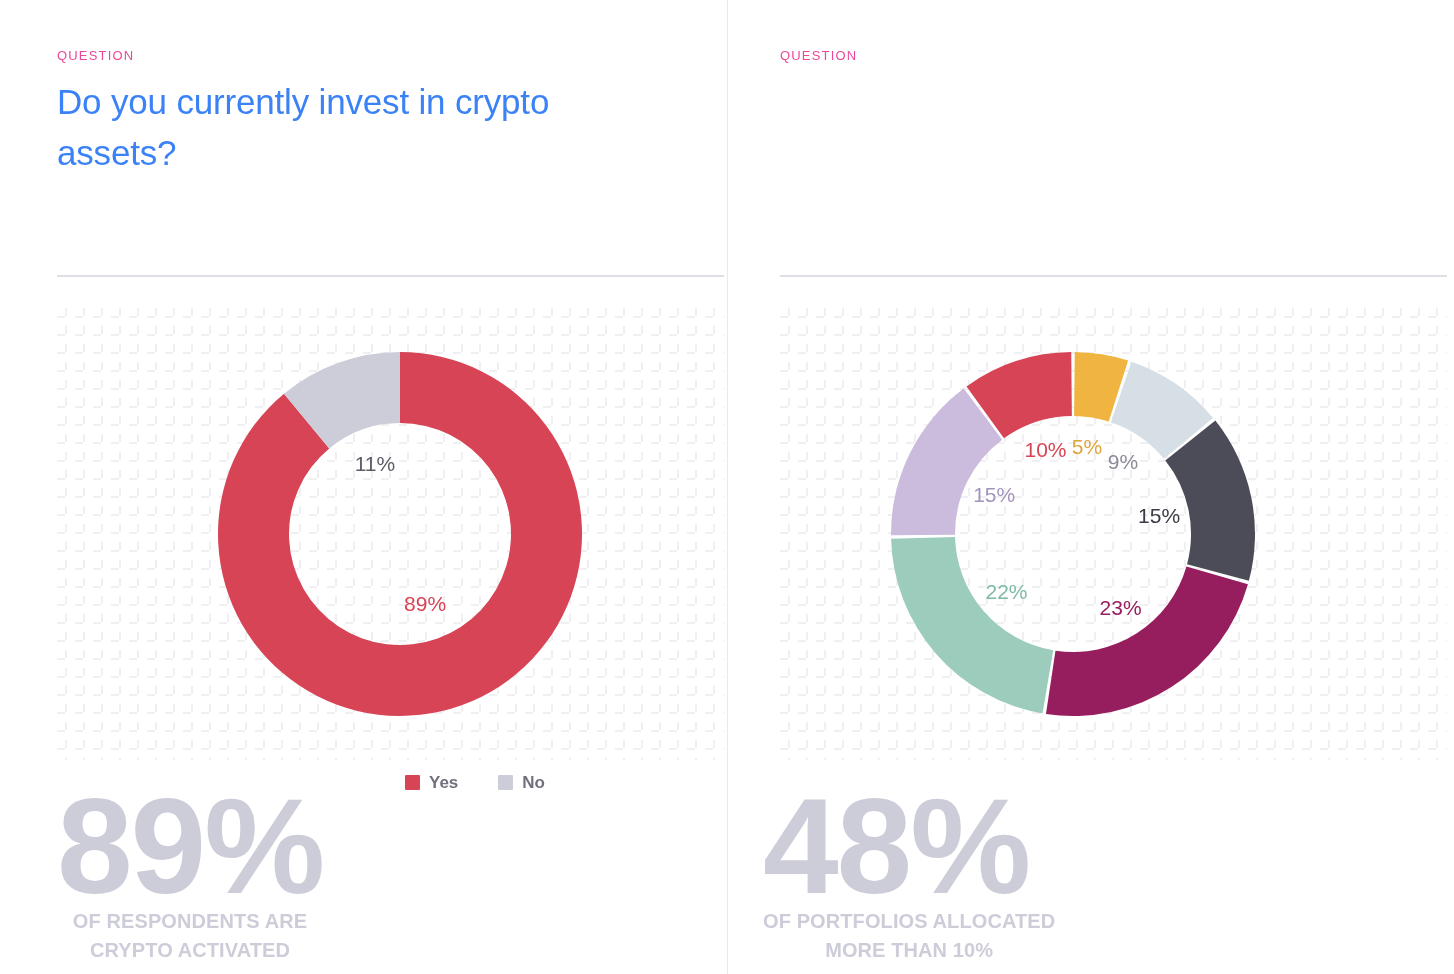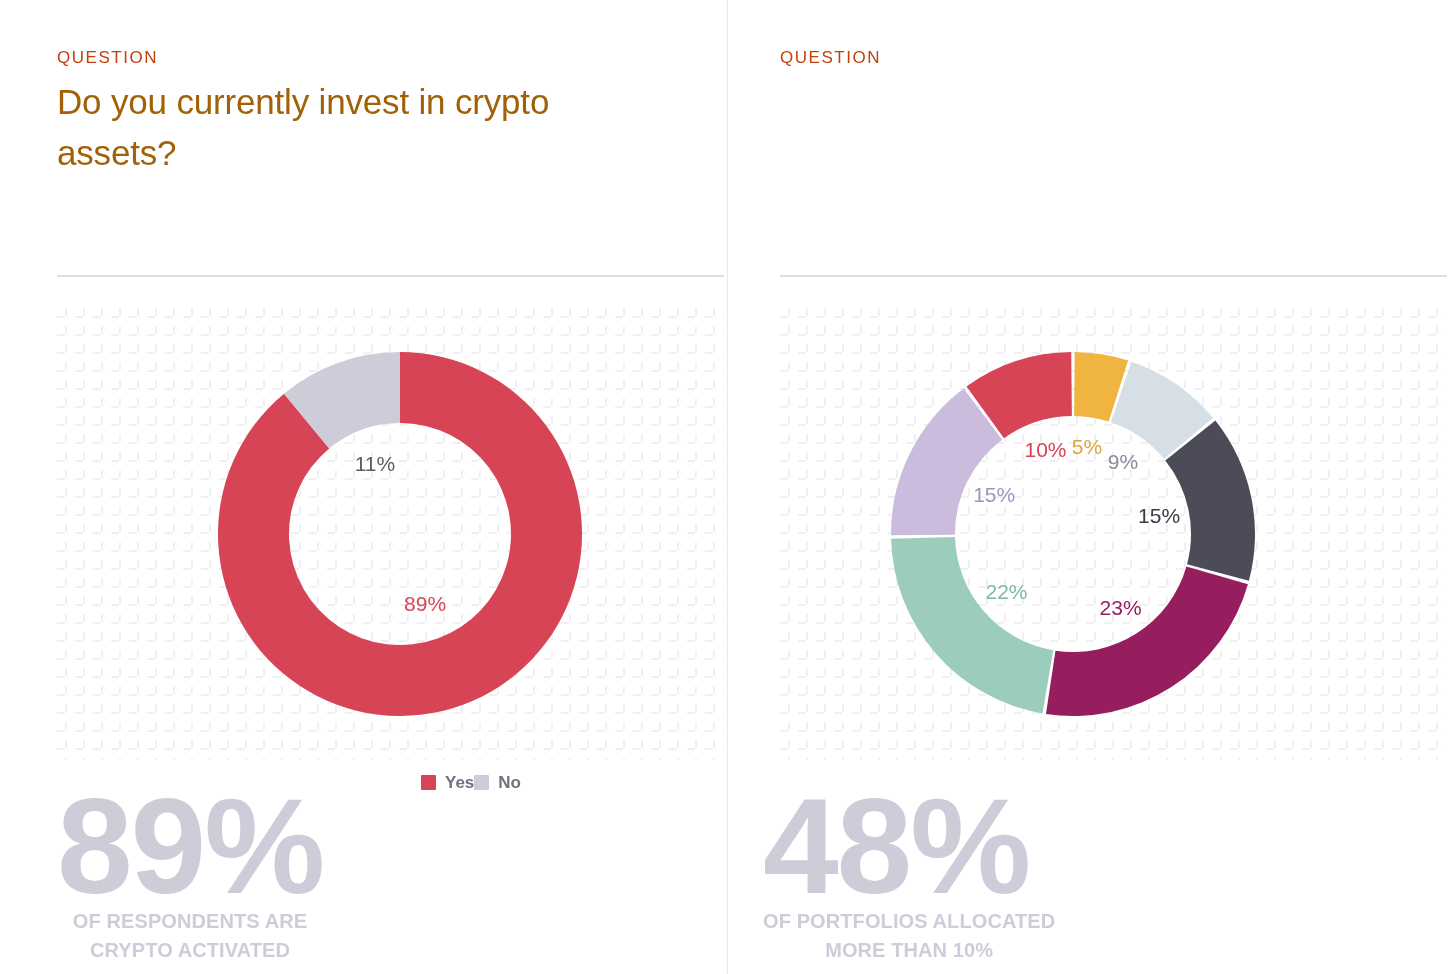--- a/index.html
+++ b/index.html
@@ -29,36 +29,36 @@
   .panel-right { width: 727px; padding: 0 0 0 53px; }
 
   .divider-v {
     position: absolute;
     left: 0; top: 0;
     width: 1px; height: 974px;
     background: #e9e9ee;
   }
 
   .kicker {
-    font-size: 17px;
+    font-size: 13px;
     letter-spacing: 0.09em;
-    color: #c2410c;
+    color: #ec4899;
     font-weight: 400;
     margin: 0;
     position: absolute;
     top: 48px;
   }
   .question {
     position: absolute;
     top: 76px;
     margin: 0;
     font-size: 35px;
     line-height: 1.46;
     font-weight: 400;
-    color: #a16207;
+    color: #3b82f6;
     letter-spacing: -0.005em;
   }
   .panel-left .question  { width: 530px; }
   .panel-right .question { width: 620px; }
 
   .rule {
     position: absolute;
     height: 2px;
     background: #dedee5;
     top: 275px;
@@ -99,21 +99,22 @@
     font-weight: 400;
   }
 
   
   .legend {
     position: absolute;
     display: flex;
   }
   .legend-left {
     top: 770px;
-    left: 421px;
+    left: 405px;
+    gap: 40px;
     align-items: center;
   }
   .legend-item {
     display: flex;
     align-items: center;
     gap: 9px;
     height: 25px;
   }
   .swatch {
     width: 15px; height: 15px;

